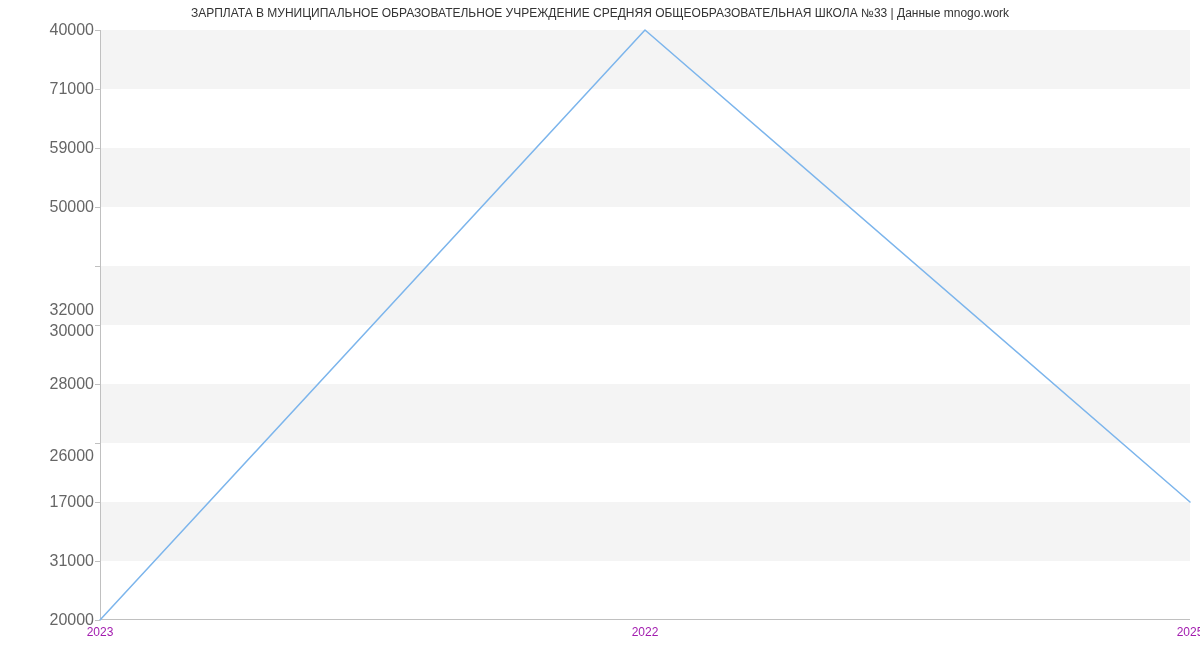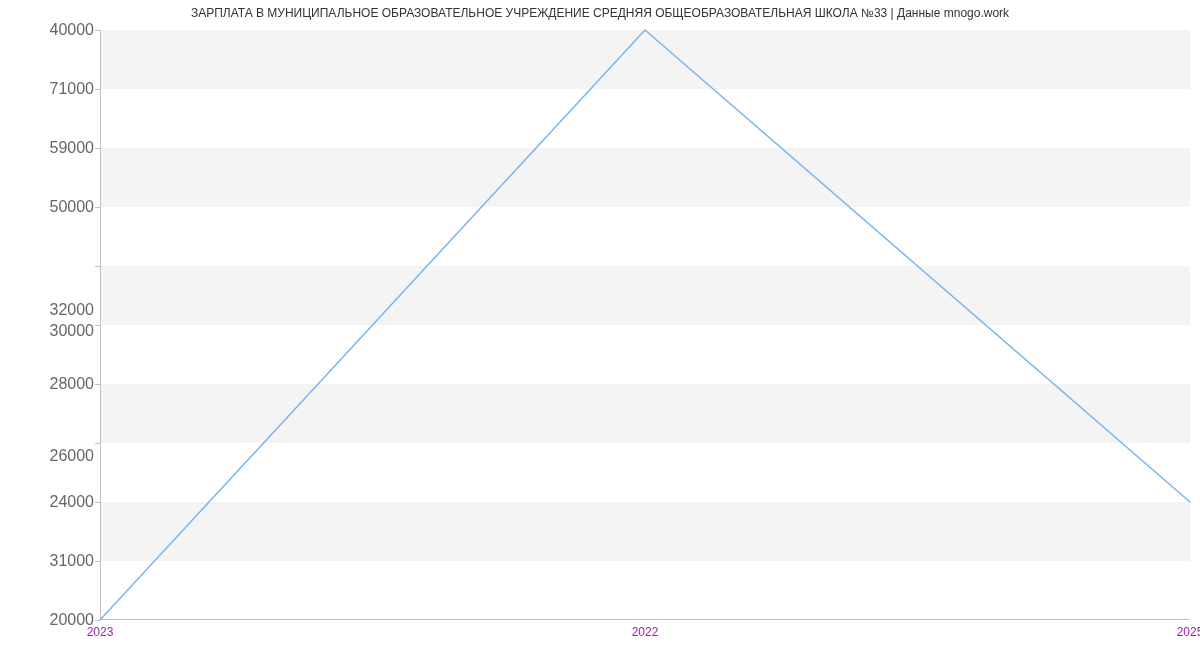--- a/index.html
+++ b/index.html
@@ -96,21 +96,21 @@
     <div class="axis-line" style="left:0; bottom:0; width:100%; height:1px;"></div>
     <div class="axis-line" style="left:0; top:0; width:1px; height:100%;"></div>
     <svg class="line">
       <polyline id="series" fill="none" stroke-width="1.5" stroke-linejoin="round" stroke-linecap="round" points="0,590 545,0 1090,472" stroke="#7cb5ec"></polyline>
     </svg>
   </div>
 
   <div id="y-labels">
       <div class="y-tick-label" style="top: 620px;">20000</div>
       <div class="y-tick-label" style="top: 561px;">31000</div>
-      <div class="y-tick-label" style="top: 502px;">24000</div>
+      <div class="y-tick-label" style="top: 502px;">17000</div>
       <div class="y-tick-label" style="top: 456px;">26000</div>
       <div class="y-tick-label" style="top: 384px;">28000</div>
       <div class="y-tick-label" style="top: 325px; margin-top: 6px;">30000</div>
       <div class="y-tick-label" style="top: 266px; margin-top: 44px;">32000</div>
       <div class="y-tick-label" style="top: 207px;">50000</div>
       <div class="y-tick-label" style="top: 148px;">59000</div>
       <div class="y-tick-label" style="top: 89px;">71000</div>
       <div class="y-tick-label" style="top: 30px;">40000</div>
     </div>
   <div id="y-marks">

